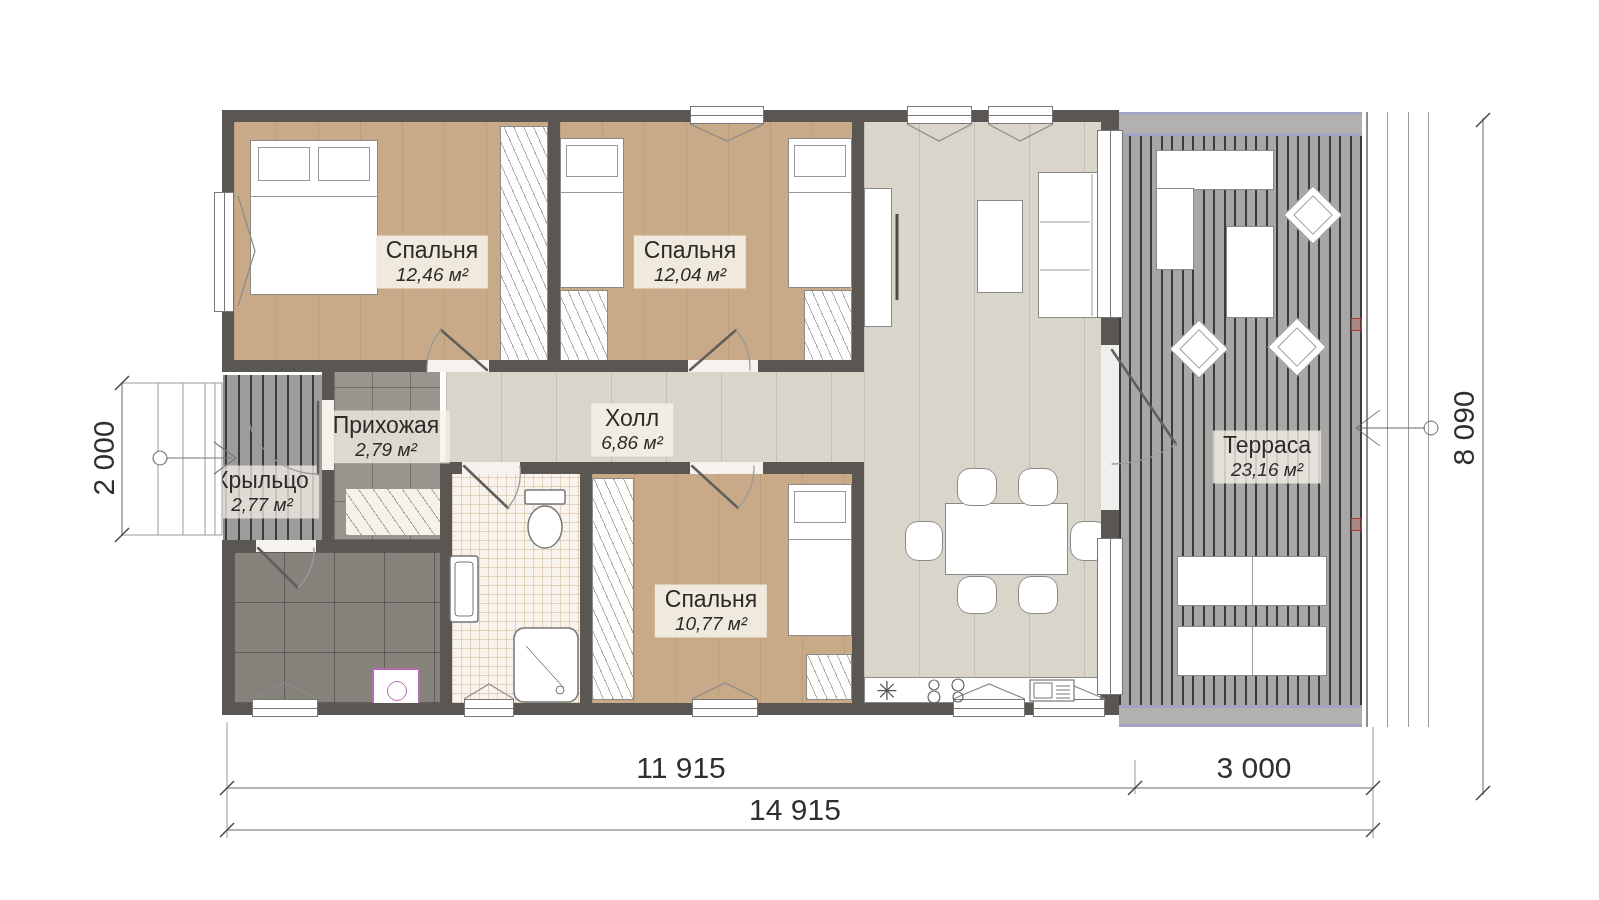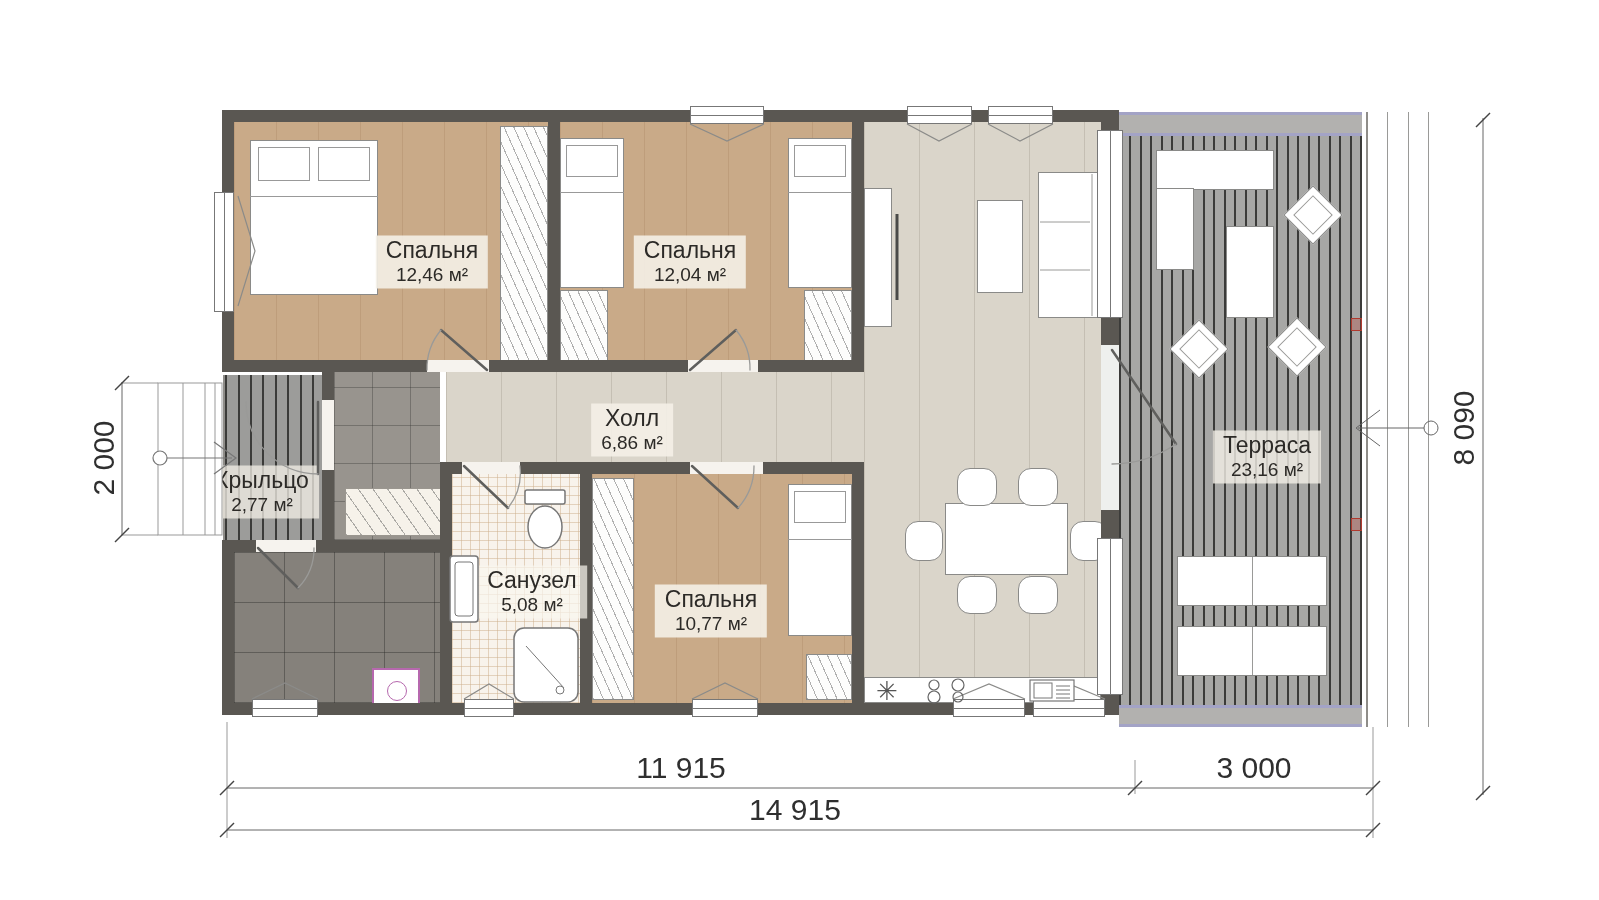--- a/index.html
+++ b/index.html
@@ -44,21 +44,21 @@
   .win-h::after{content:"";position:absolute;left:0;right:0;top:50%;border-top:1px solid #777;}
   .win-v{position:absolute;background:#fff;border:1px solid #777;box-sizing:border-box;}
   .win-v::after{content:"";position:absolute;top:0;bottom:0;left:50%;border-left:1px solid #777;}
   .red-mark{position:absolute;background:rgba(190,60,50,.3);border:1.5px solid var(--accent_red,#b03a2e);box-sizing:border-box;}
   .wash{position:absolute;background:#fff;border:2px solid #b668ae;box-sizing:border-box;}
   .wash::after{content:"";position:absolute;left:50%;top:50%;width:18px;height:18px;margin:-9px 0 0 -9px;
     border:1.5px solid #b668ae;border-radius:50%;}
   .chip{position:absolute;transform:translate(-50%,-50%);background:rgba(244,240,231,.9);
     padding:3px 10px;text-align:center;color:#2c2a27;white-space:nowrap;}
   .rname{font-size:23px;line-height:1.12;}
-  .rarea{font-size:19px;line-height:1.12;}
+  .rarea{font-size:19px;line-height:1.12;font-style:italic;}
   .thinline{position:absolute;background:#8f8d89;}
   svg.overlay{position:absolute;left:0;top:0;pointer-events:none;}
   .dimtxt{fill:#2f2f2f;font-size:30px;font-family:"Liberation Sans",sans-serif;}
 </style>
 </head>
 <body>
 
 <div class="plan">
 
   <div class="wood-warm" style="left:234px;top:122px;width:314px;height:238px;"></div>
@@ -166,27 +166,27 @@
     <div class="rarea">12,46 м²</div>
   </div>
   <div class="chip" style="left:690px;top:262px;">
     <div class="rname">Спальня</div>
     <div class="rarea">12,04 м²</div>
   </div>
   <div class="chip" style="left:632px;top:430px;">
     <div class="rname">Холл</div>
     <div class="rarea">6,86 м²</div>
   </div>
+  <div class="chip" style="left:386px;top:437px;background:rgba(244,240,231,.75);">
+    <div class="rname">Прихожая</div>
+    <div class="rarea">2,79 м²</div>
+  </div>
   <div class="chip" style="left:262px;top:492px;background:rgba(244,240,231,.75);">
     <div class="rname">Крыльцо</div>
     <div class="rarea">2,77 м²</div>
-  </div>
-  <div class="chip" style="left:532px;top:592px;background:rgba(250,247,240,.7);">
-    <div class="rname">Санузел</div>
-    <div class="rarea">5,08 м²</div>
   </div>
   <div class="chip" style="left:711px;top:611px;">
     <div class="rname">Спальня</div>
     <div class="rarea">10,77 м²</div>
   </div>
   <div class="chip" style="left:1267px;top:457px;background:rgba(244,240,231,.8);">
     <div class="rname">Терраса</div>
     <div class="rarea">23,16 м²</div>
   </div>
 

